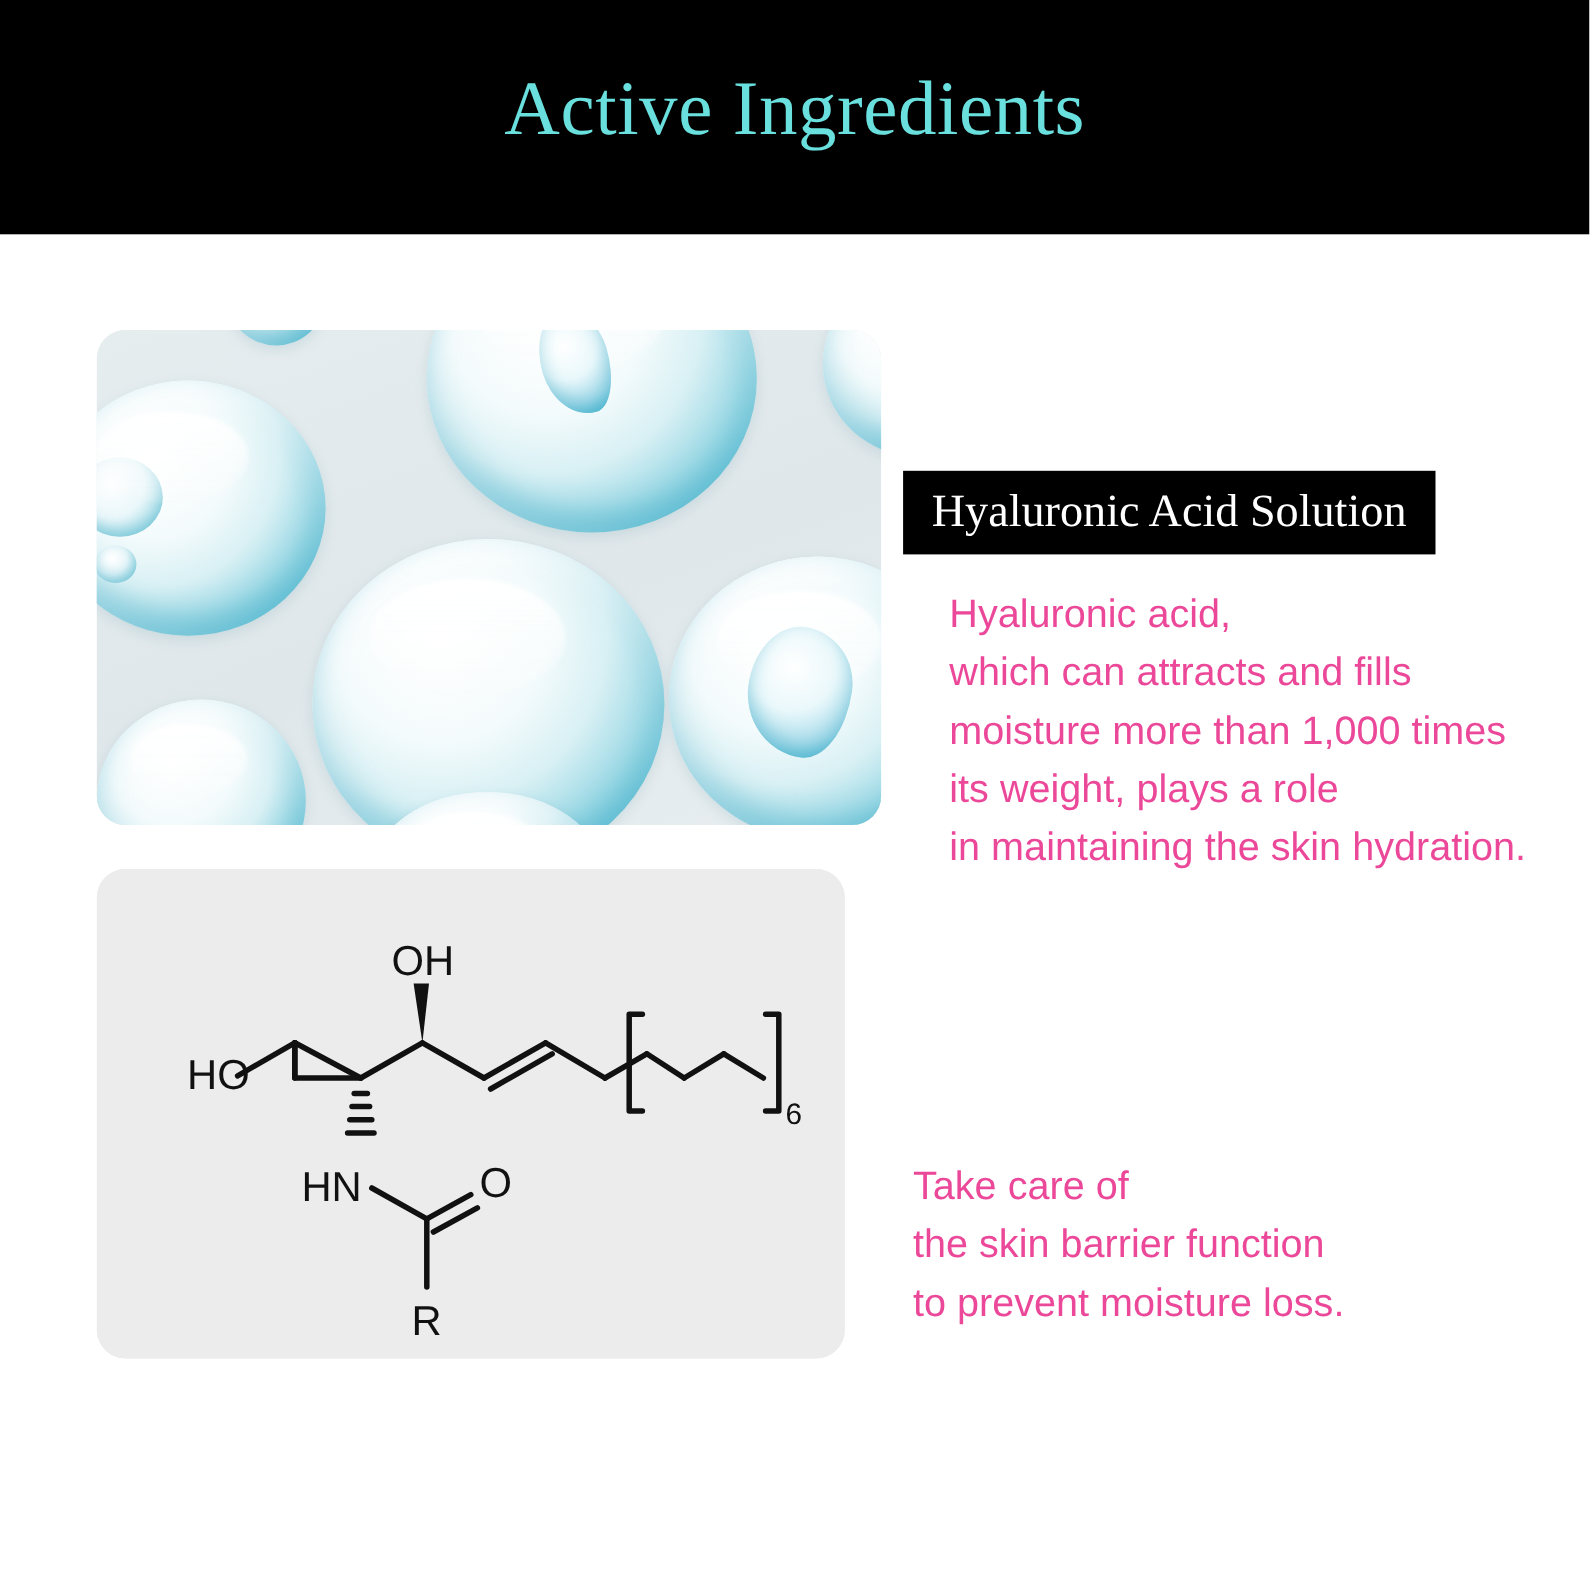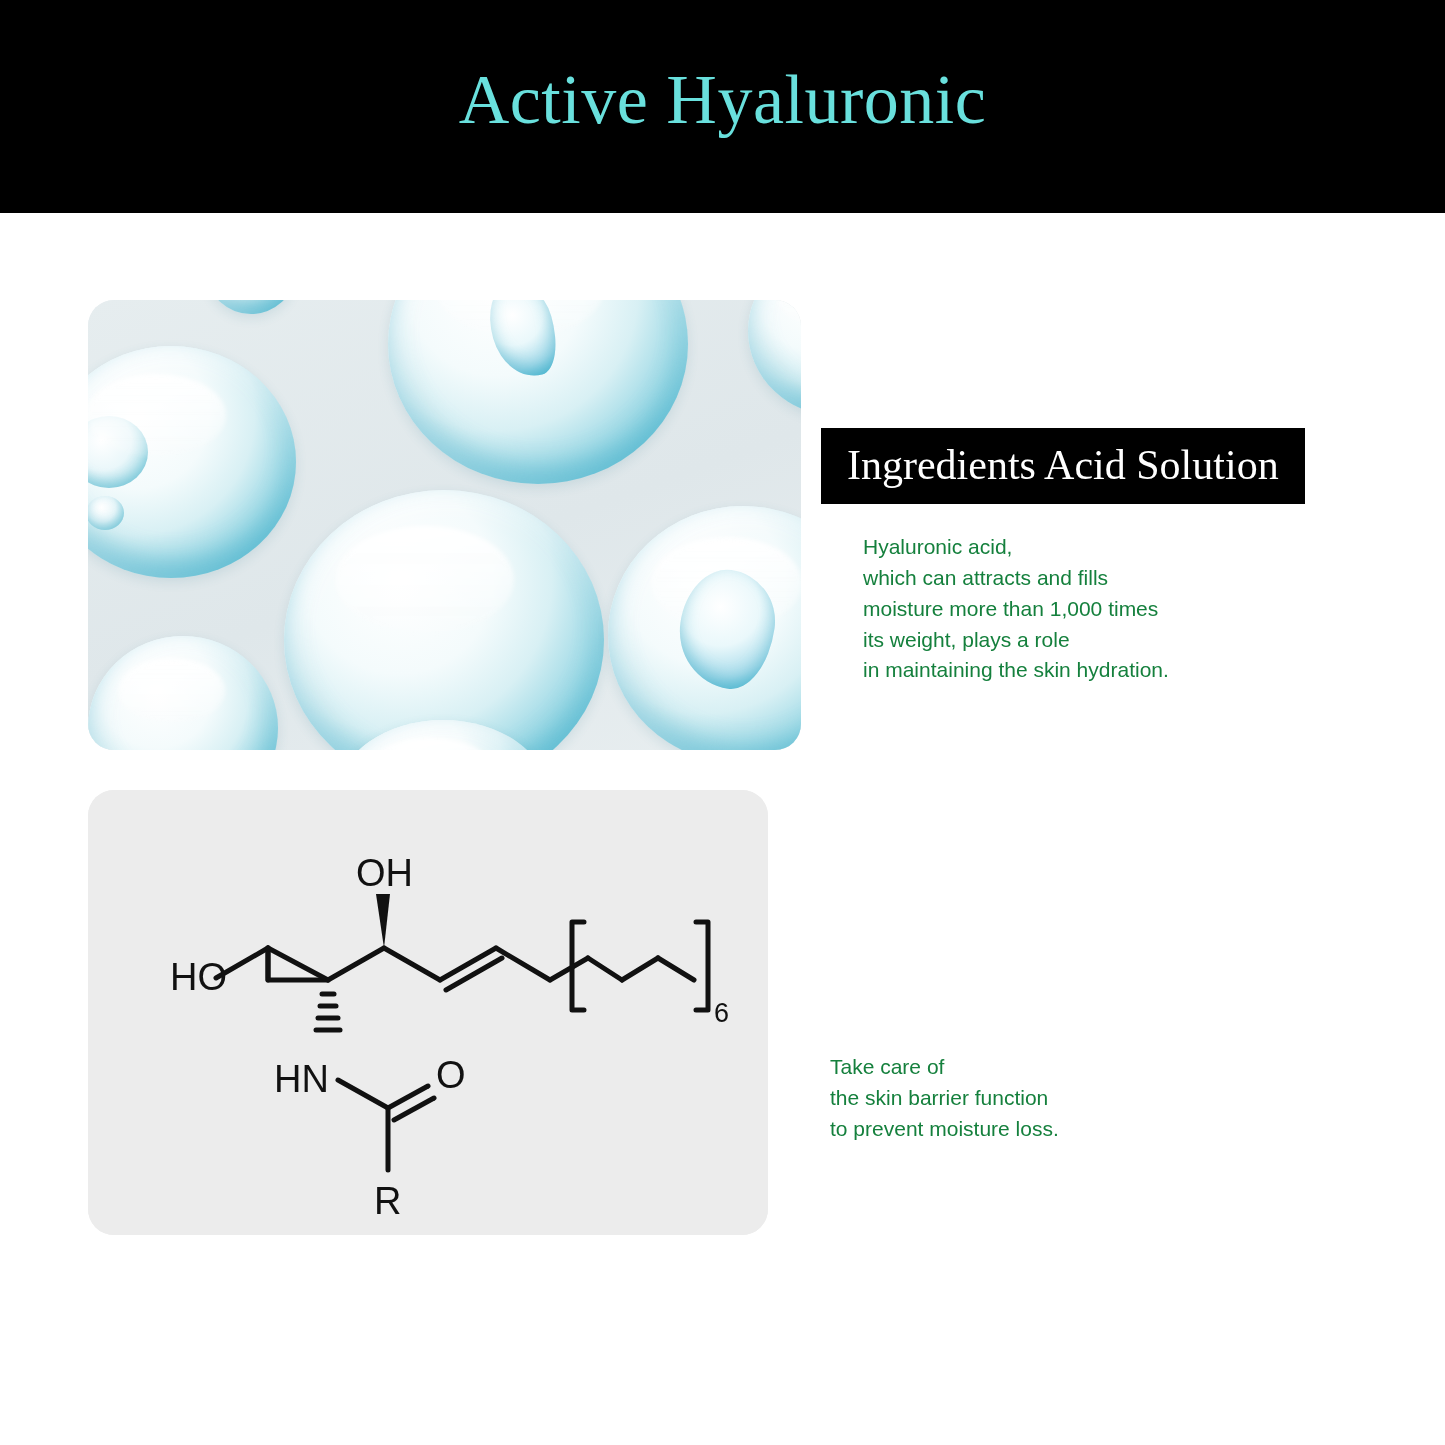--- a/index.html
+++ b/index.html
@@ -134,35 +134,35 @@
     line-height: 1.0;
     padding: 16px 26px 18px 26px;
     white-space: nowrap;
   }
   .label-1 { position: absolute; left: 20px; top: 128px; }
   .label-2 { position: absolute; left: 52px; top: 158px; }
 
   .body {
     position: absolute;
     font-family: "Liberation Sans", sans-serif;
-    font-size: 21px;
+    font-size: 36px;
     line-height: 1.47;
-    color: #15803d;
+    color: #ec4899;
     white-space: pre-line;
   }
   .body-1 { left: 62px; top: 232px; }
   .body-2 { left: 62px; top: 262px; }
 </style>
 </head>
 <body>
 
 <div class="page">
 
   <div class="header">
-    <div class="header-title">Active Hyaluronic</div>
+    <div class="header-title">Active Ingredients</div>
   </div>
 
   <div class="block block-1">
     <div class="media media-1">
       <div class="droplets">
         <div class="drop d3"></div>
         <div class="drop d2"></div>
         <div class="drop d4"></div>
         <div class="splash sp2"></div>
         <div class="drop d1">
@@ -170,21 +170,21 @@
           <div class="inner-spot s2"></div>
         </div>
         <div class="drop d5"></div>
         <div class="drop d6"></div>
         <div class="splash sp1"></div>
         <div class="drop d7"></div>
         <div class="drop d8"></div>
       </div>
     </div>
     <div class="text-col">
-      <div class="label label-1">Ingredients Acid Solution</div>
+      <div class="label label-1">Hyaluronic Acid Solution</div>
       <div class="body body-1">Hyaluronic acid,
 which can attracts and fills
 moisture more than 1,000 times
 its weight, plays a role
 in maintaining the skin hydration.</div>
     </div>
   </div>
 
   <div class="block block-2">
     <div class="media media-2">

